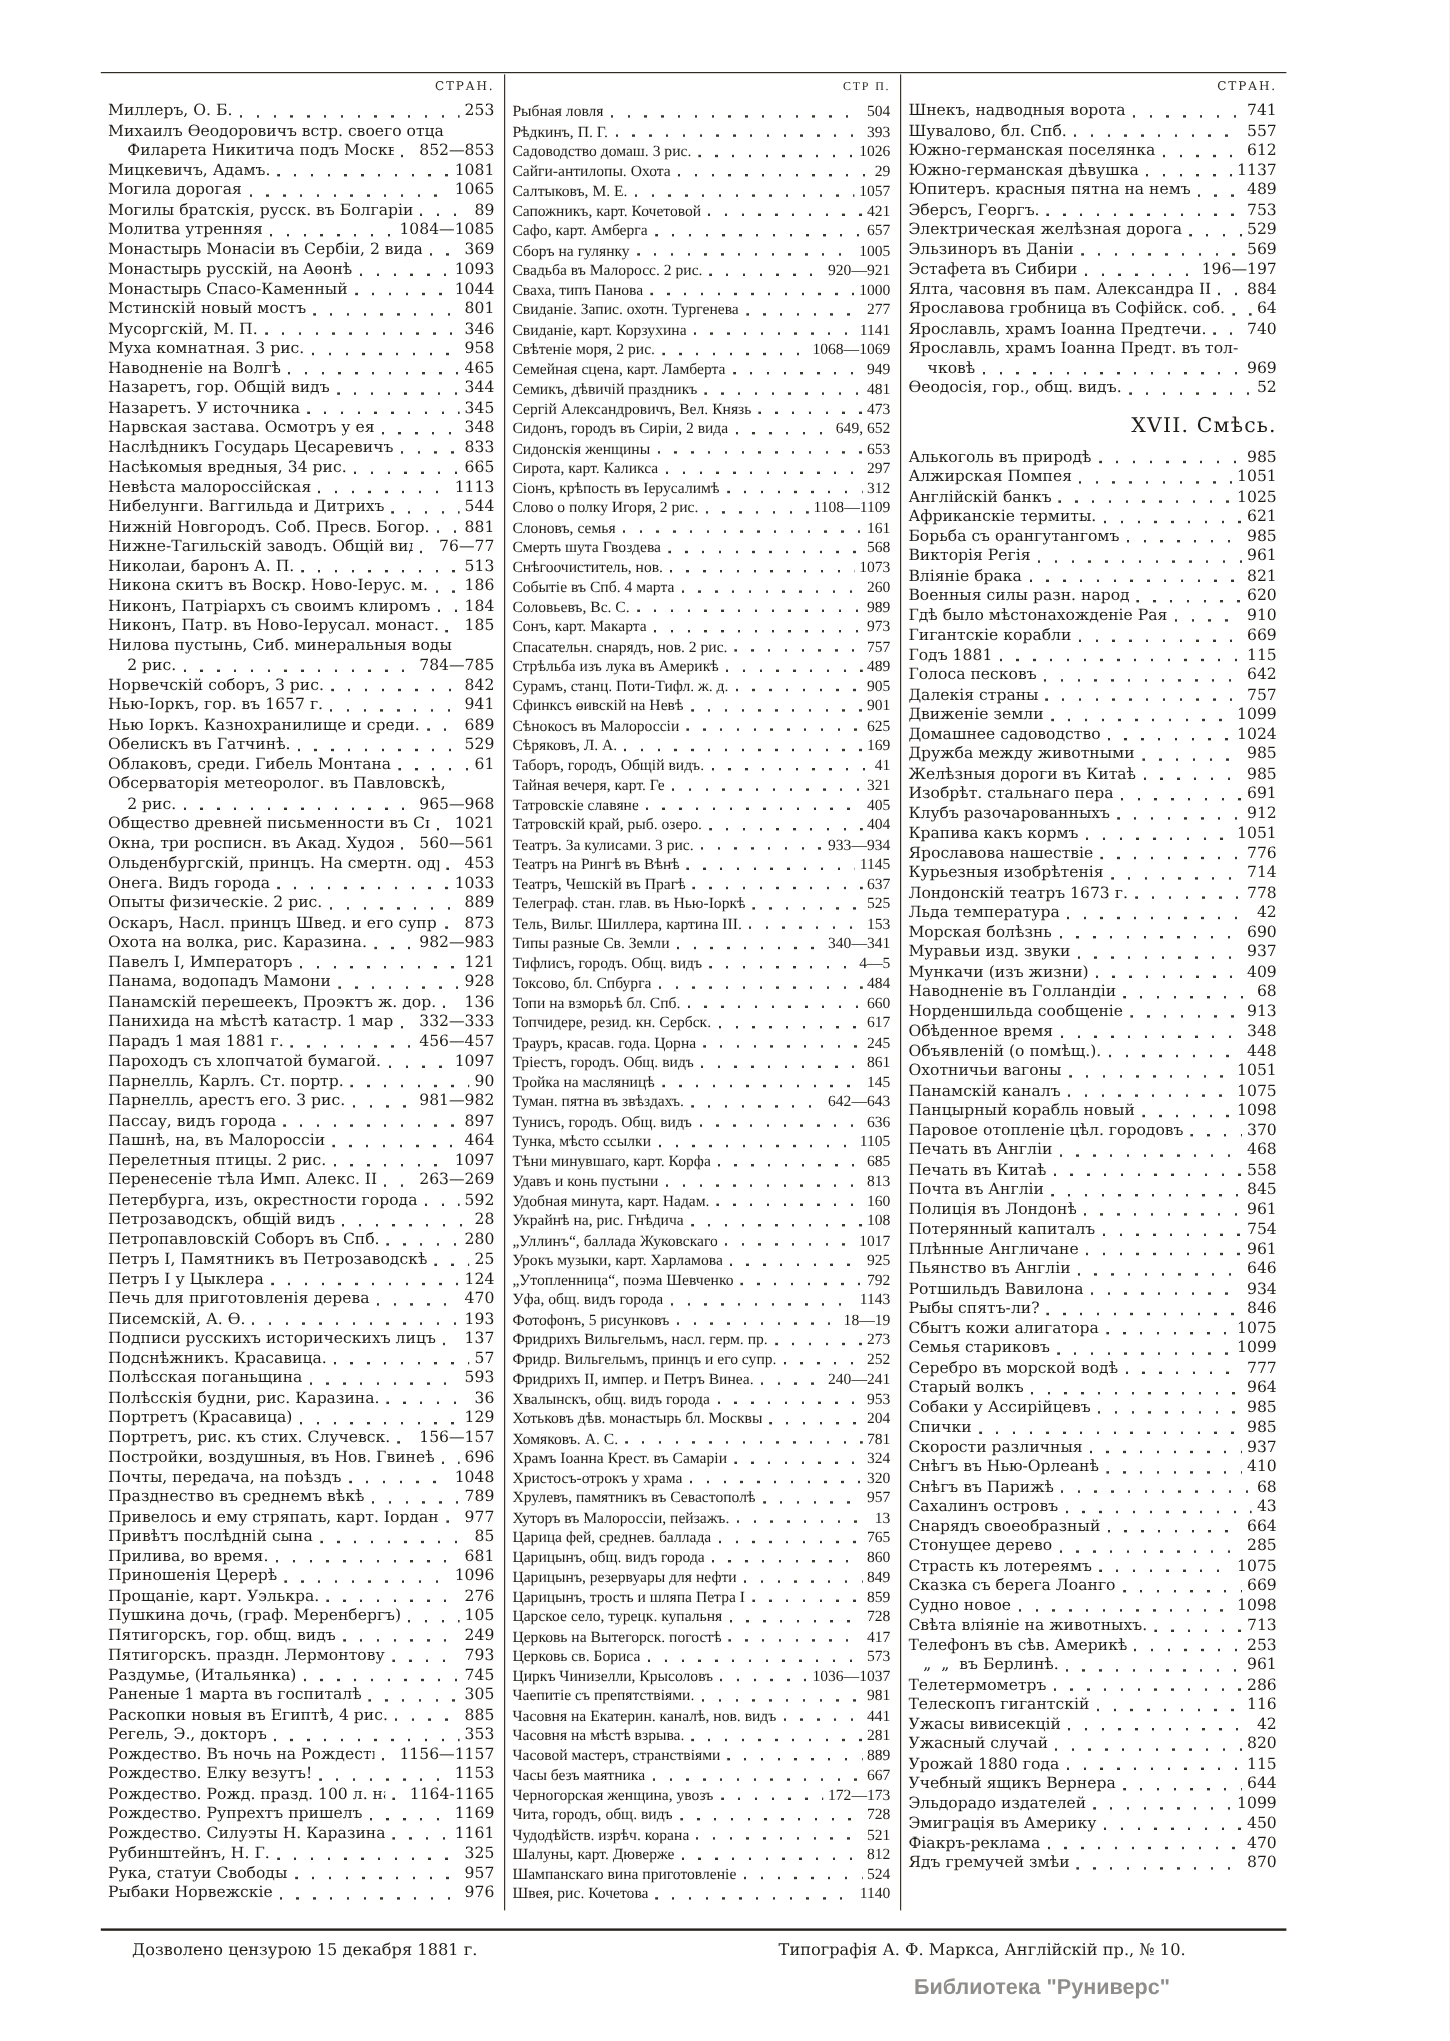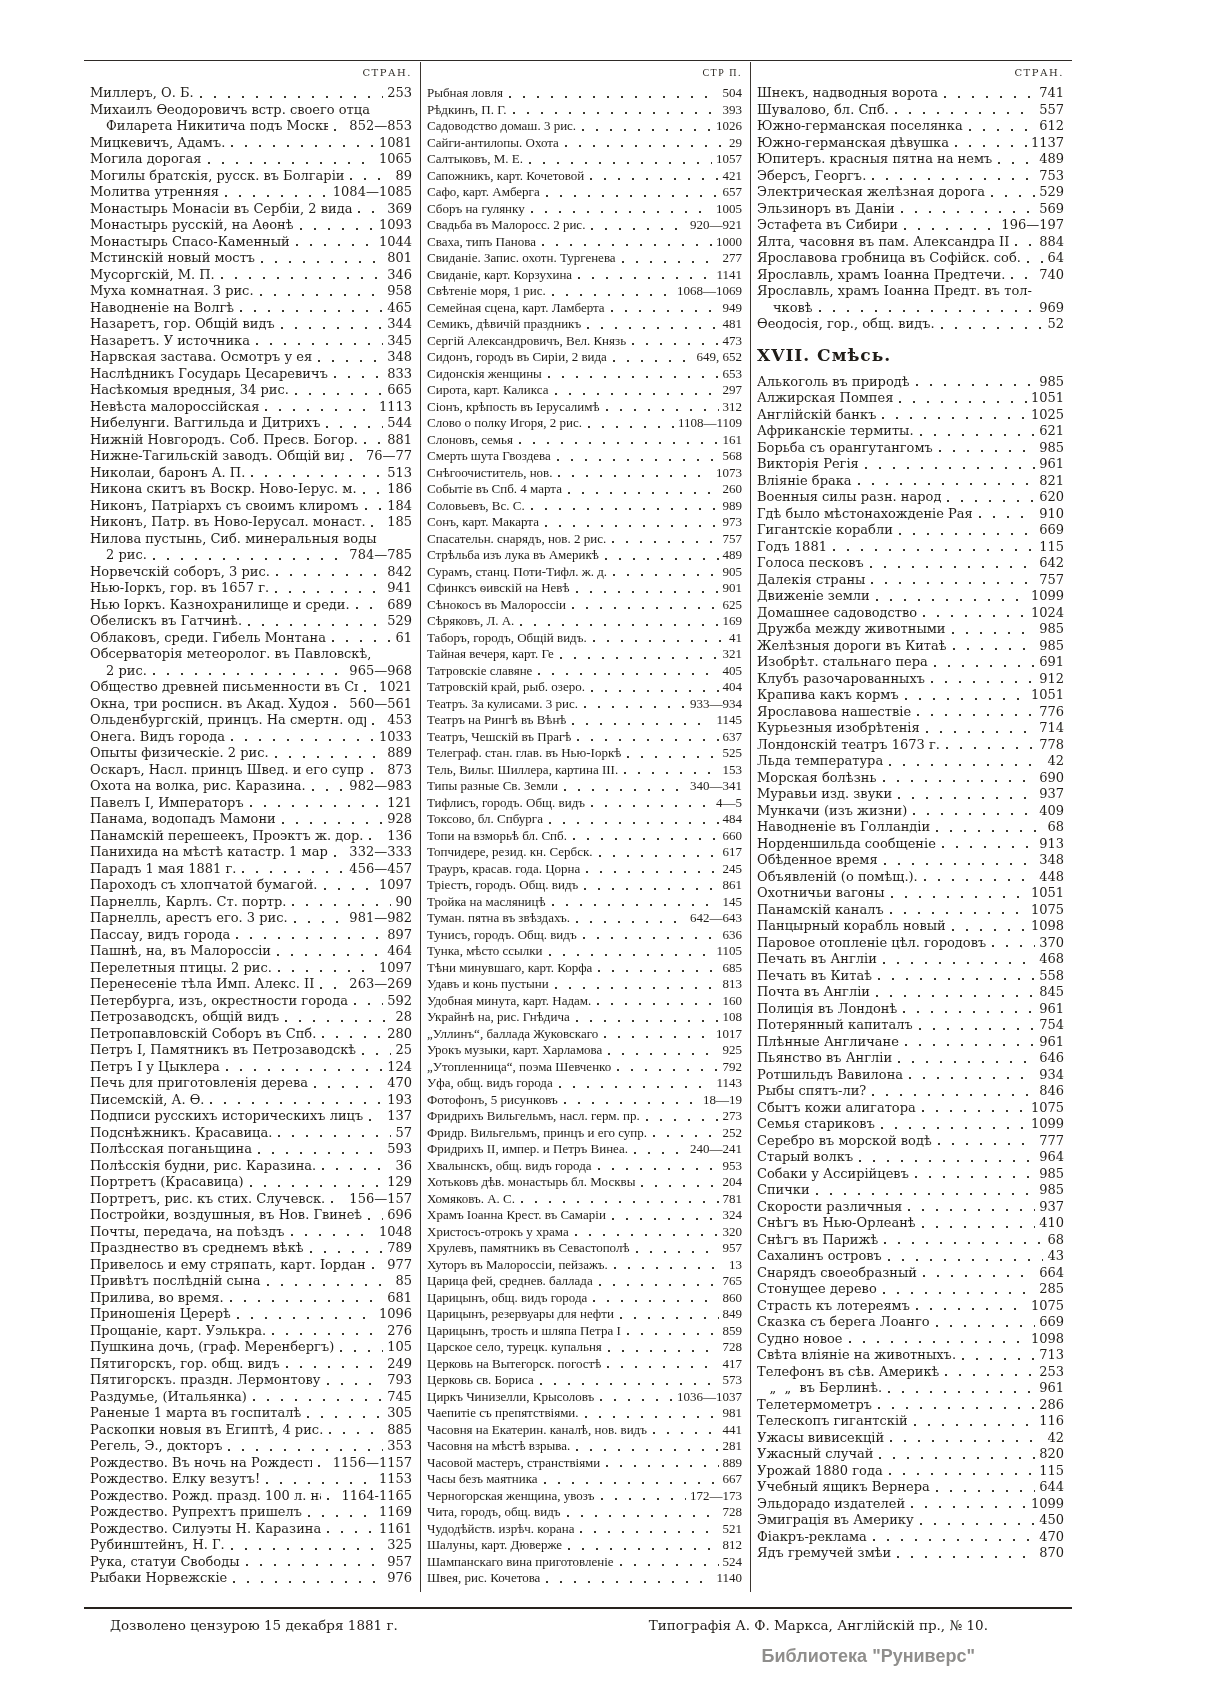--- a/index.html
+++ b/index.html
@@ -11,21 +11,21 @@
   .col:nth-child(1){width:336px;}
   .col:nth-child(2){width:330px;border-left:1px solid #3a352f;min-height:1530px;font-family:Liberation Serif, serif;}
   .col:nth-child(3){width:322px;border-left:1px solid #3a352f;min-height:1530px;}
   .colhead{font-size:10px;letter-spacing:1.5px;text-align:right;height:18px;padding-top:3px;color:#2c2822;}
   .entry{display:flex;align-items:baseline;height:16.5px;font-size:13px;white-space:nowrap;}
   .entry .t{overflow:hidden;flex:0 1 auto;}
   .entry.cont .t{padding-left:16px;}
   .lead{flex:1 1 12px;min-width:5px;height:2px;align-self:flex-end;margin:0 4px 4px 6px;
         background:repeating-linear-gradient(90deg,#3c382f 0,#3c382f 2px,transparent 2px,transparent 14px);}
   .p{flex:0 0 auto;text-align:right;}
-  .sec{text-align:left;font-weight:bold;font-size:17px;padding:12px 0 9px;letter-spacing:1px;}
+  .sec{text-align:right;font-weight:normal;font-size:17px;padding:12px 0 9px;letter-spacing:1px;}
   .botrule{position:absolute;left:84px;top:1607px;width:988px;border-top:2.5px solid #26221d;}
   .footer{position:absolute;left:88px;top:1617px;width:900px;display:flex;justify-content:space-between;font-size:13.5px;}
   .footer .fl{margin-left:22px;}
   .watermark{position:absolute;right:233px;top:1646px;font-family:"Liberation Sans",sans-serif;
              font-size:18px;font-weight:bold;color:#8f8e8c;}
 </style>
 </head>
 <body>
 
 <div class="page">
@@ -539,21 +539,21 @@
           <span class="t">Свиданіе. Запис. охотн. Тургенева</span>
           <span class="lead"></span>
           <span class="p">277</span>
         </div>
         <div class="entry">
           <span class="t">Свиданіе, карт. Корзухина</span>
           <span class="lead"></span>
           <span class="p">1141</span>
         </div>
         <div class="entry">
-          <span class="t">Свѣтеніе моря, 1 рис.</span>
+          <span class="t">Свѣтеніе моря, 2 рис.</span>
           <span class="lead"></span>
           <span class="p">1068—1069</span>
         </div>
         <div class="entry">
           <span class="t">Семейная сцена, карт. Ламберта</span>
           <span class="lead"></span>
           <span class="p">949</span>
         </div>
         <div class="entry">
           <span class="t">Семикъ, дѣвичій праздникъ</span>

